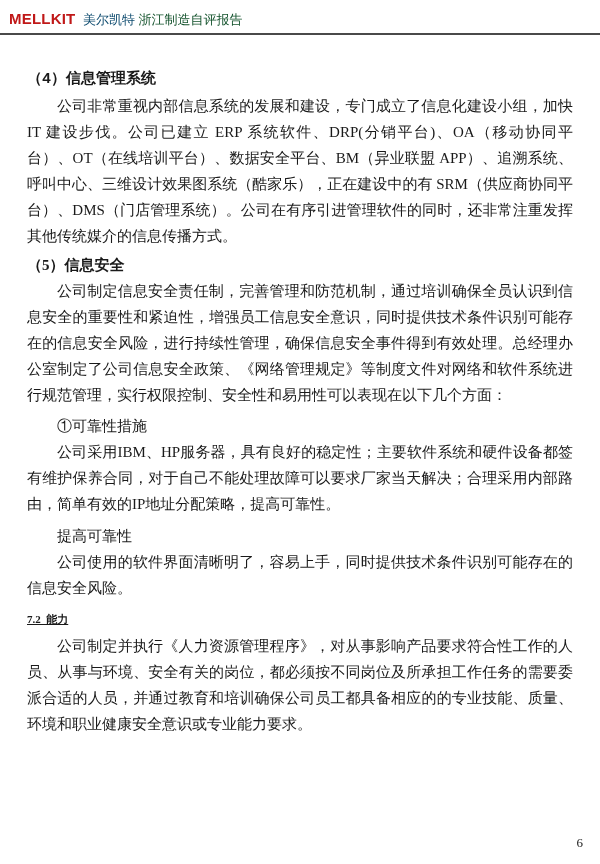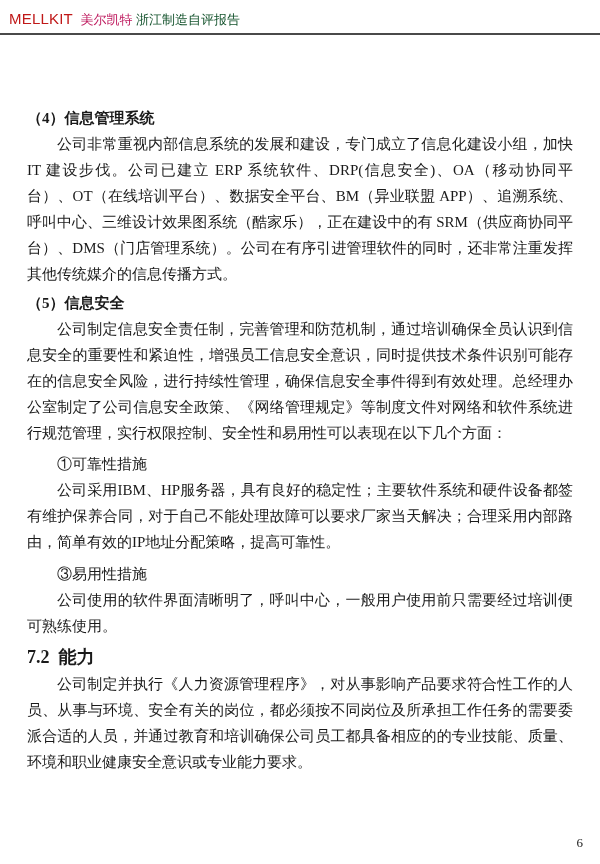--- a/index.html
+++ b/index.html
@@ -16,27 +16,27 @@
   .doc-header {
     padding: 10px 9px 5px 9px;
     border-bottom: 2px solid #4a4a4a;
     font-size: 14px;
     line-height: 17px;
     white-space: nowrap;
   }
   .brand-en {
     font-family: "Liberation Sans", "DejaVu Sans", sans-serif;
     font-size: 15px;
-    font-weight: normal;
+    font-weight: bold;
     color: #c01818;
     letter-spacing: 0.2px;
   }
   .brand-cn {
     font-size: 13px;
-    color: #be185d;
+    color: #0c4a6e;
     margin-left: 4px;
   }
   .title-rest {
     font-size: 13px;
     color: #14532d;
   }
   
   .content {
     padding: 0 27px;
     font-size: 15px;
@@ -46,34 +46,35 @@
   .content p {
     margin: 0;
     text-indent: 2em;
   }
   .sec-heading {
     font-weight: bold;
     font-size: 15px;
     margin: 0;
     line-height: 26px;
   }
-  .sec4 { margin-top: 70px; }
+  .sec4 { margin-top: 32px; font-family: Liberation Mono, monospace; }
   .sec5 { margin-top: 3px; }
   .sub-heading {
     font-weight: normal;
     font-size: 15px;
     line-height: 26px;
     margin: 5px 0 0 2em;
   }
   .h72 {
     font-weight: bold;
-    font-size: 18px;
+    font-size: 11px;
     line-height: 26px;
     margin: 5px 0 1px 0;
     white-space: pre-wrap;
+    text-decoration: underline;
   }
   .gap-before { margin-top: 6px; }
   
   .page-number {
     position: absolute;
     right: 17px;
     bottom: 13px;
     font-size: 13px;
     color: #1a1a1a;
   }
@@ -83,30 +84,30 @@
 
 <div class="doc-header">
   <span class="brand-en">MELLKIT</span>
   <span class="brand-cn">美尔凯特</span>
   <span class="title-rest">浙江制造自评报告</span>
 </div>
 
 <div class="content">
 
   <div class="sec-heading sec4">（4）信息管理系统</div>
-  <p>公司非常重视内部信息系统的发展和建设，专门成立了信息化建设小组，加快 IT 建设步伐。公司已建立 ERP 系统软件、DRP(信息安全)、OA（移动协同平台）、OT（在线培训平台）、数据安全平台、BM（异业联盟 APP）、追溯系统、呼叫中心、三维设计效果图系统（酷家乐），正在建设中的有 SRM（供应商协同平台）、DMS（门店管理系统）。公司在有序引进管理软件的同时，还非常注重发挥其他传统媒介的信息传播方式。</p>
+  <p>公司非常重视内部信息系统的发展和建设，专门成立了信息化建设小组，加快 IT 建设步伐。公司已建立 ERP 系统软件、DRP(分销平台)、OA（移动协同平台）、OT（在线培训平台）、数据安全平台、BM（异业联盟 APP）、追溯系统、呼叫中心、三维设计效果图系统（酷家乐），正在建设中的有 SRM（供应商协同平台）、DMS（门店管理系统）。公司在有序引进管理软件的同时，还非常注重发挥其他传统媒介的信息传播方式。</p>
 
   <div class="sec-heading sec5">（5）信息安全</div>
   <p>公司制定信息安全责任制，完善管理和防范机制，通过培训确保全员认识到信息安全的重要性和紧迫性，增强员工信息安全意识，同时提供技术条件识别可能存在的信息安全风险，进行持续性管理，确保信息安全事件得到有效处理。总经理办公室制定了公司信息安全政策、《网络管理规定》等制度文件对网络和软件系统进行规范管理，实行权限控制、安全性和易用性可以表现在以下几个方面：</p>
 
   <div class="sub-heading">①可靠性措施</div>
   <p>公司采用IBM、HP服务器，具有良好的稳定性；主要软件系统和硬件设备都签有维护保养合同，对于自己不能处理故障可以要求厂家当天解决；合理采用内部路由，简单有效的IP地址分配策略，提高可靠性。</p>
 
-  <div class="sub-heading gap-before">③易用性措施</div>
+  <div class="sub-heading gap-before">提高可靠性</div>
 
-  <p>公司使用的软件界面清晰明了，呼叫中心，一般用户使用前只需要经过培训便可熟练使用。</p>
+  <p>公司使用的软件界面清晰明了，容易上手，同时提供技术条件识别可能存在的信息安全风险。</p>
 
   <div class="h72">7.2  能力</div>
   <p>公司制定并执行《人力资源管理程序》，对从事影响产品要求符合性工作的人员、从事与环境、安全有关的岗位，都必须按不同岗位及所承担工作任务的需要委派合适的人员，并通过教育和培训确保公司员工都具备相应的的专业技能、质量、环境和职业健康安全意识或专业能力要求。</p>
 
 </div>
 
 <div class="page-number">6</div>
 
 </body></html>

